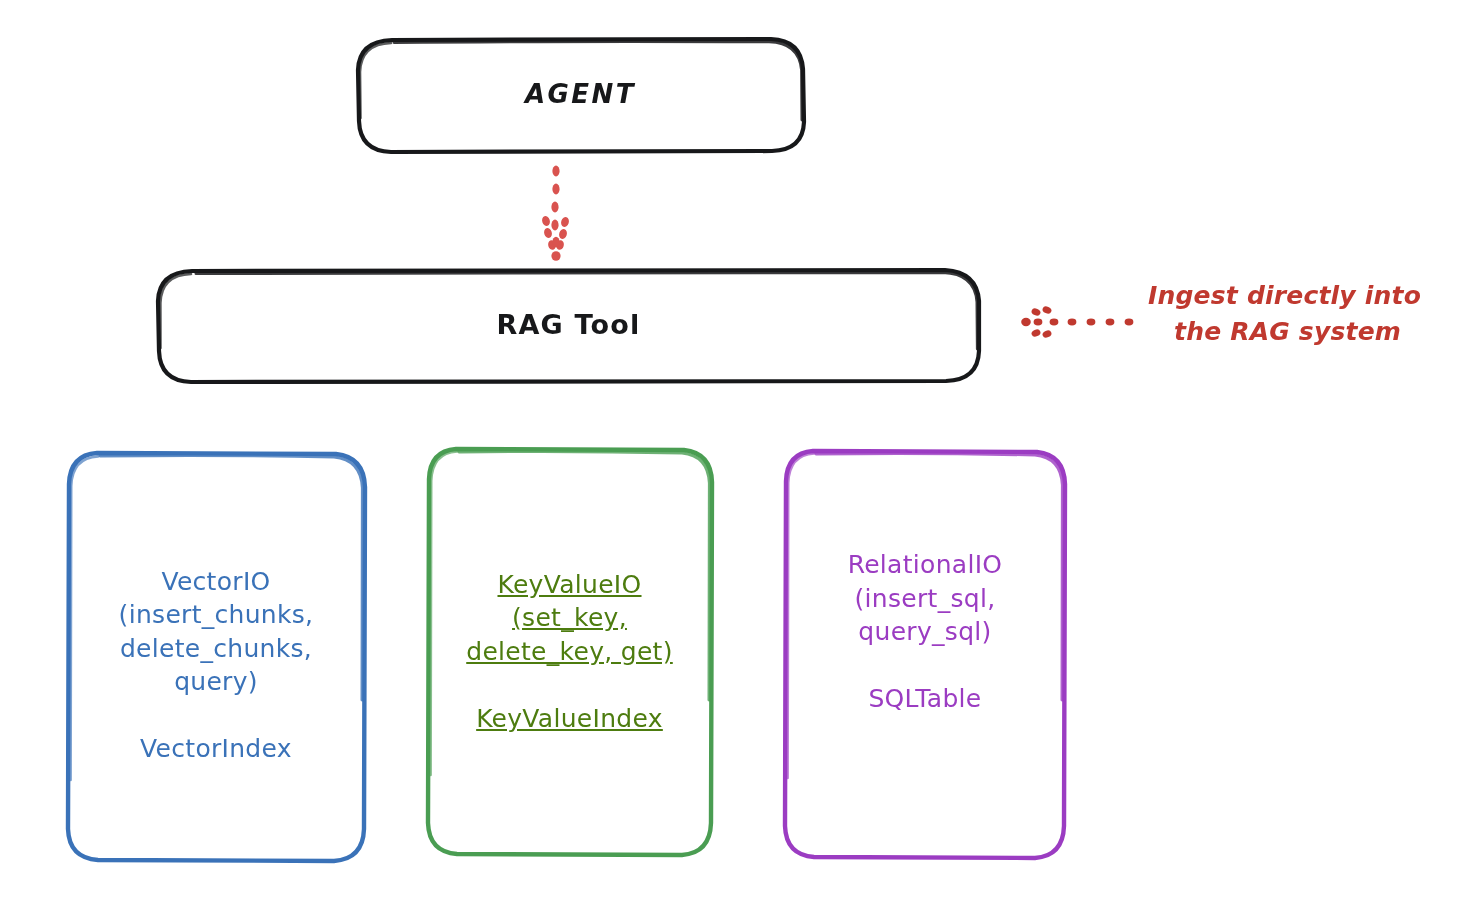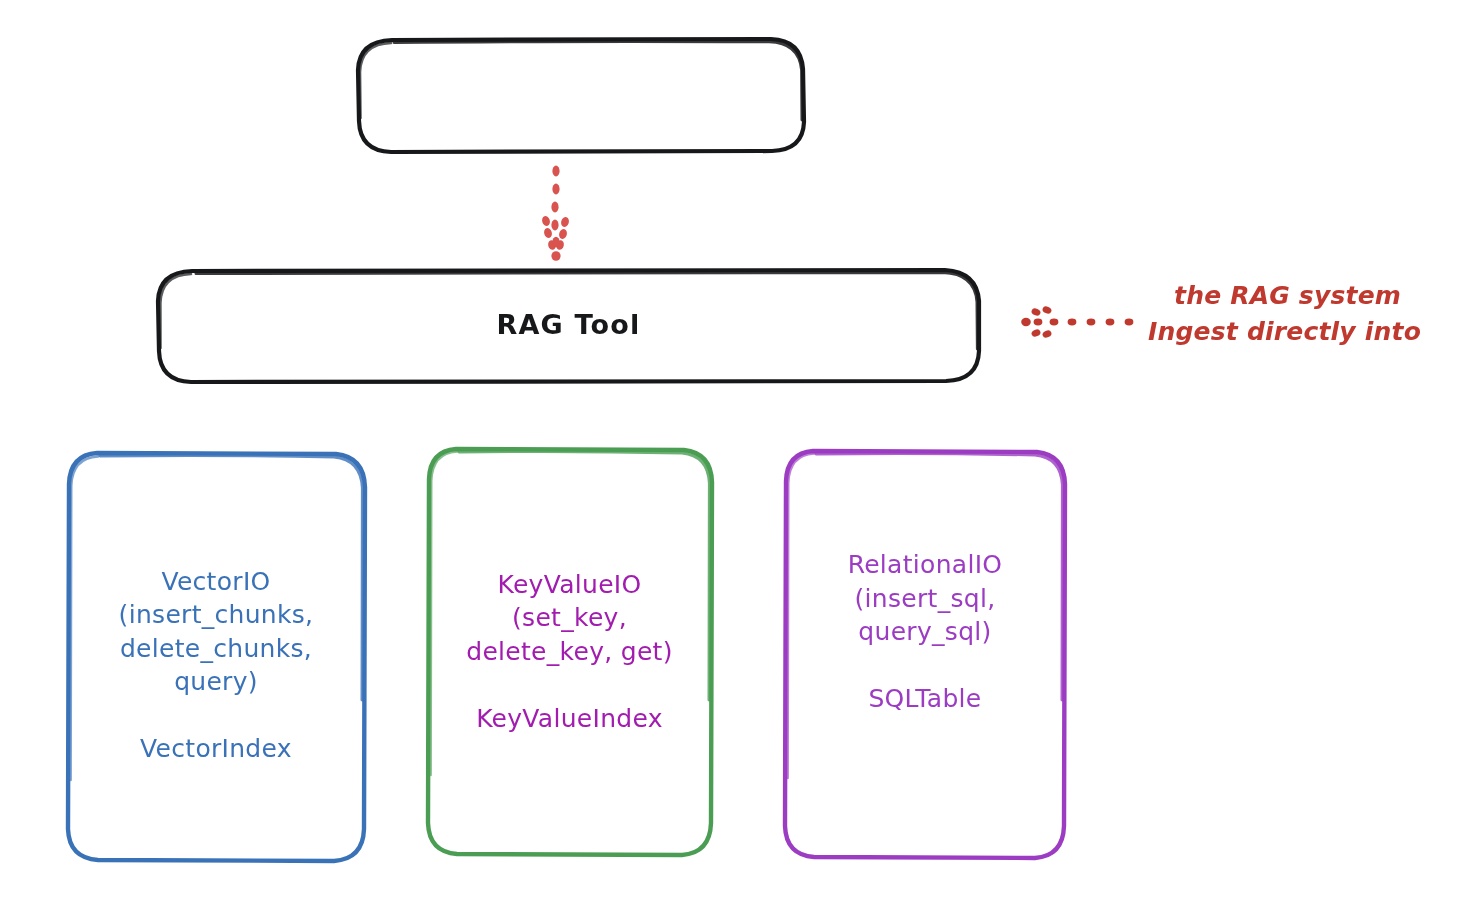--- a/index.html
+++ b/index.html
@@ -88,21 +88,21 @@
     width: 280px;
     height: 408px;
   }
   .leaf .node-label {
     font-family: "DejaVu Sans", sans-serif;
     font-weight: 400;
     font-size: 25px;
     line-height: 1.34;
   }
   #vectorio-node .node-label { color: #3a72b8; }
-  #keyvalueio-node .node-label { color: #a21caf; }
+  #keyvalueio-node .node-label { color: #4d7c0f; text-decoration: underline; }
   #relationalio-node .node-label { color: #9b3cc2; }
 
   
   #ingest-annotation {
     position: absolute;
     left: 1148px;
     top: 278px;
     width: 330px;
     text-align: left;
   }
@@ -181,20 +181,23 @@
       <ellipse cx="1054" cy="322" rx="4.4" ry="3.4"></ellipse>
       <ellipse cx="1047" cy="310" rx="4.6" ry="3.4" transform="rotate(24 1047 310)"></ellipse>
       <ellipse cx="1047" cy="334" rx="4.6" ry="3.4" transform="rotate(-24 1047 334)"></ellipse>
       <ellipse cx="1036" cy="312" rx="4.6" ry="3.4" transform="rotate(24 1036 312)"></ellipse>
       <ellipse cx="1036" cy="333" rx="4.6" ry="3.4" transform="rotate(-24 1036 333)"></ellipse>
       <ellipse cx="1038" cy="322" rx="4.4" ry="3.4"></ellipse>
       <ellipse cx="1026" cy="322" rx="4.8" ry="4.2"></ellipse>
     </g>
   </svg>
 
+  <div class="node" id="agent-node">
+    <span class="node-label">AGENT</span>
+  </div>
 
   <div class="node" id="ragtool-node">
     <span class="node-label">RAG Tool</span>
   </div>
 
   <div class="node leaf" id="vectorio-node">
     <span class="node-label">VectorIO
 (insert_chunks,
 delete_chunks,
 query)
@@ -212,17 +215,17 @@
 
   <div class="node leaf" id="relationalio-node">
     <span class="node-label">RelationalIO
 (insert_sql,
 query_sql)
 
 SQLTable</span>
   </div>
 
   <div id="ingest-annotation">
+    <span class="node-label line1">Ingest directly into</span>
     <span class="node-label line2">the RAG system</span>
-    <span class="node-label line1">Ingest directly into</span>
   </div>
 
 </div>
 
 </body></html>

